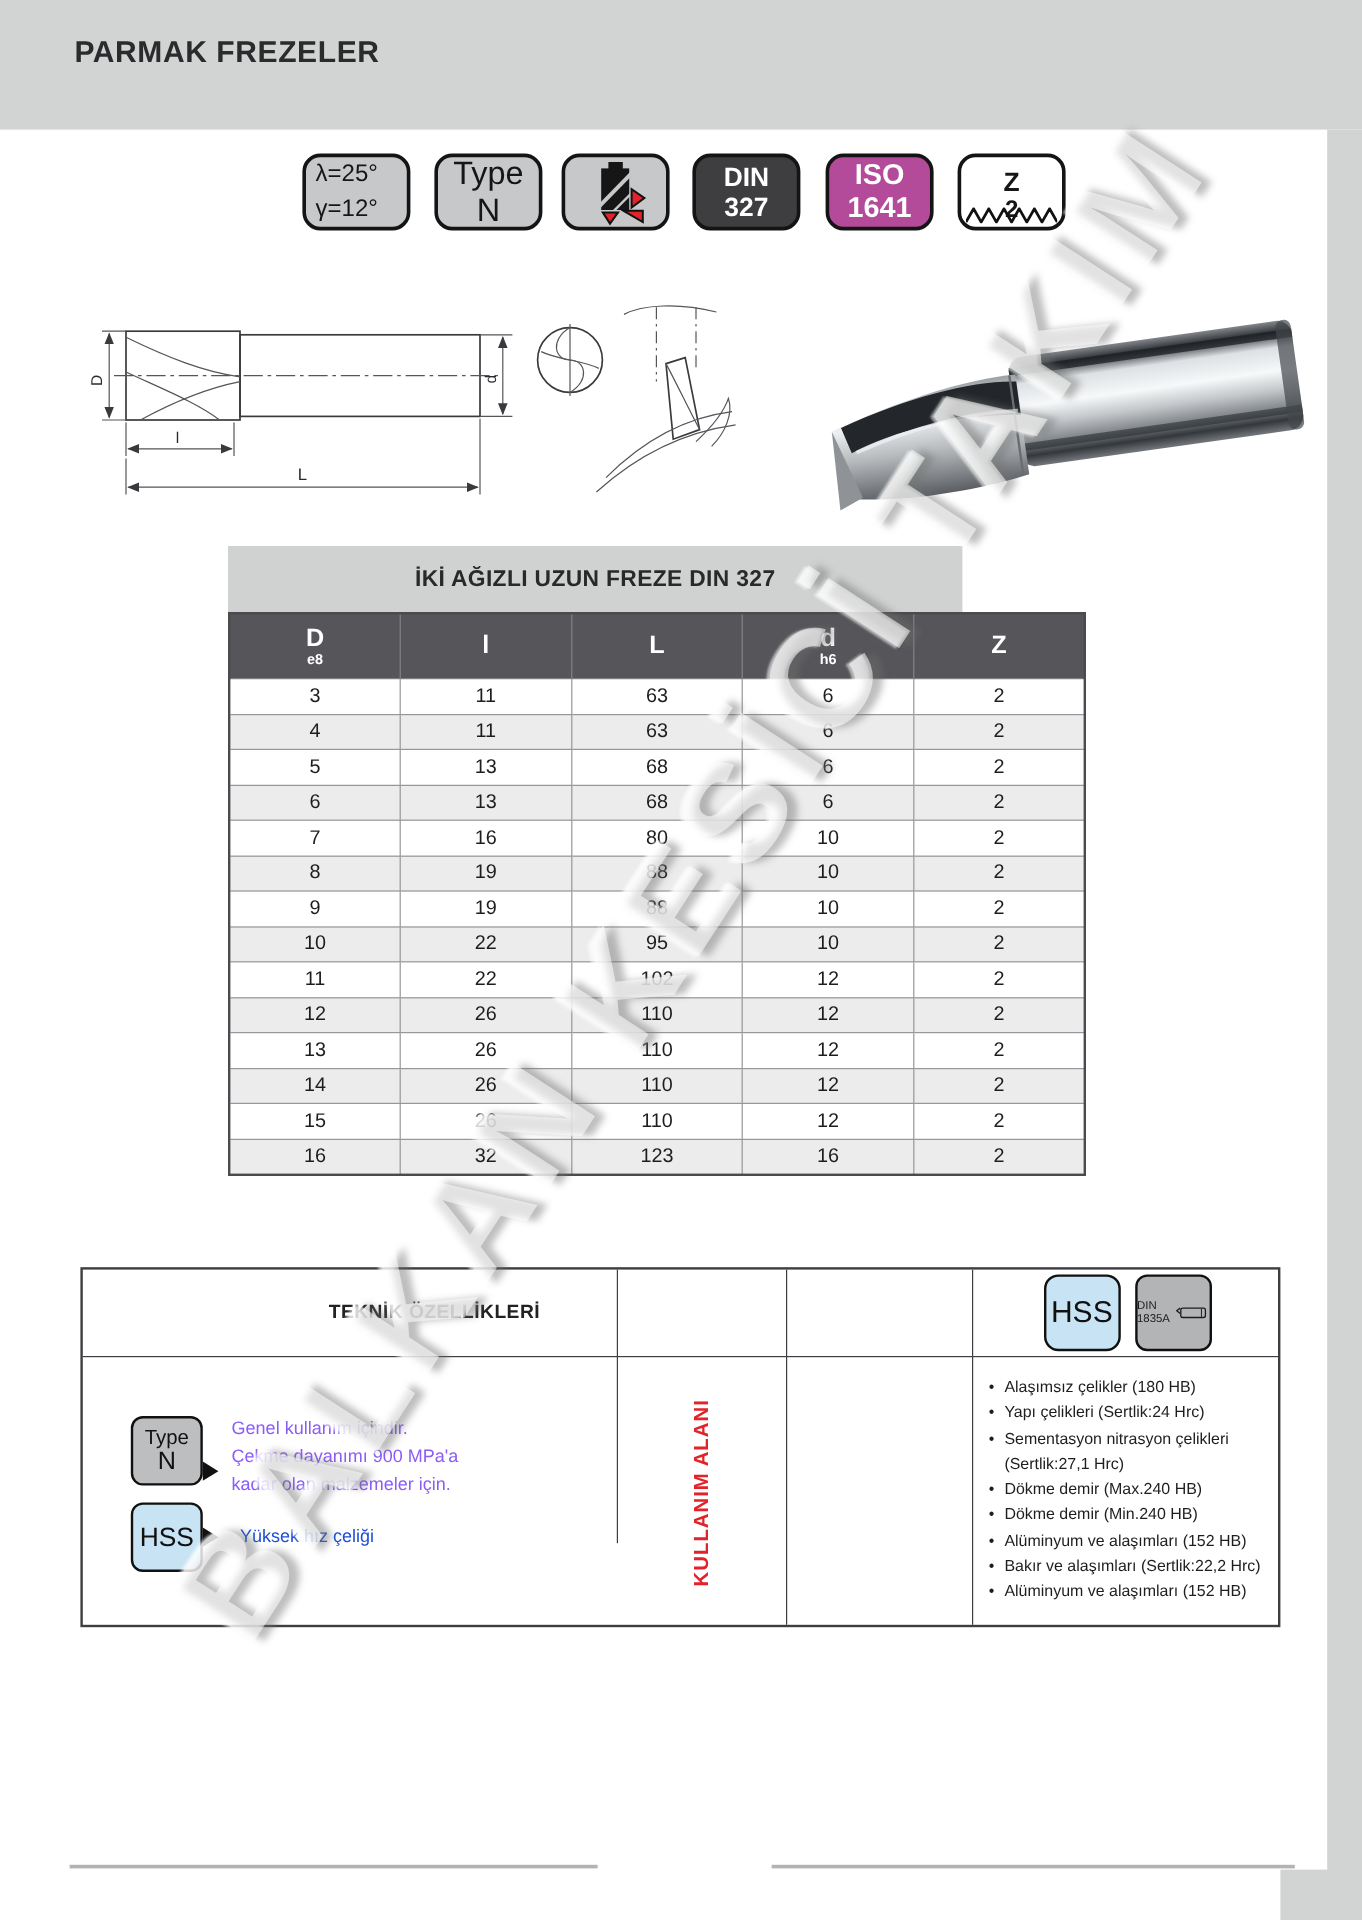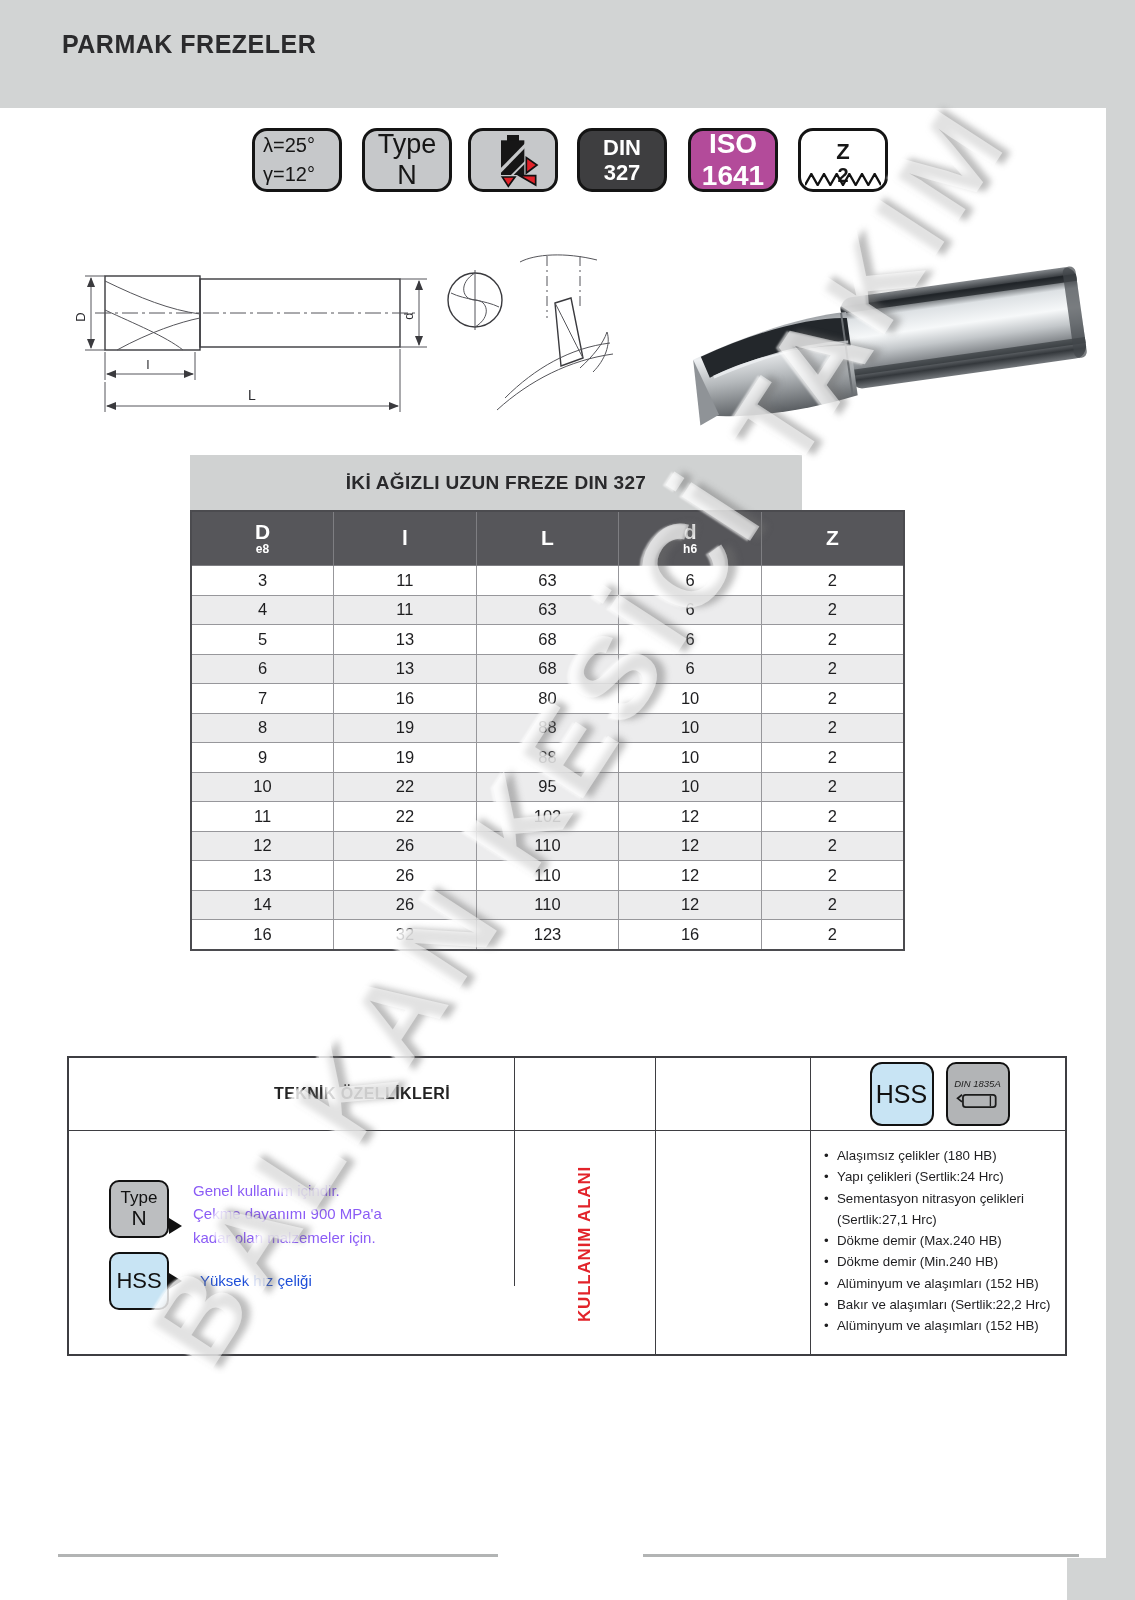--- a/index.html
+++ b/index.html
@@ -22,21 +22,21 @@
   .badge{position:absolute;top:128px;height:64px;width:90px;box-sizing:border-box;
     border:3px solid #141414;border-radius:15px;background:var(--badge-gray);
     display:flex;flex-direction:column;align-items:center;justify-content:center;
     font-weight:bold;color:#161616;line-height:1.15;}
   .badge .l1,.badge .l2{display:block;}
   .badge-angles{left:252px;font-size:20px;font-weight:normal;align-items:flex-start;padding-left:8px;}
   .badge-angles .l1,.badge-angles .l2{margin:3px 0;}
   .badge-type{left:362px;font-size:27px;font-weight:normal;}
   .badge-mill{left:468px;padding:0;}
   .badge-din{left:577px;background:var(--din-dark);color:#fff;font-size:22px;}
-  .badge-iso{left:688px;background:var(--iso-magenta);color:#fff;font-size:28px;}
+  .badge-iso{left:688px;background:var(--iso-magenta);color:#fff;font-size:24px;}
   .badge-z{left:798px;background:#fff;font-size:22px;justify-content:flex-start;padding-top:8px;}
   .badge-z .l2{font-size:20px;}
   .badge-z .zigzag{position:absolute;bottom:3px;left:4px;width:76px;height:13px;}
 
   
   .drawing{position:absolute;left:55px;top:248px;width:560px;height:185px;}
   .photo{position:absolute;left:640px;top:243px;width:460px;height:192px;}
 
   
   .watermark{position:absolute;left:575px;top:735px;width:0;height:0;z-index:6;pointer-events:none;}
@@ -71,22 +71,22 @@
   .v-741{left:741px;height:100%;}
   .v-445{left:445px;top:72px;height:228px;}
   .tech-heading{position:absolute;left:0;top:0;width:586px;height:72px;display:flex;align-items:center;
     justify-content:center;font-size:16px;font-weight:bold;color:#222;letter-spacing:.4px;}
   .badge-cell{position:absolute;left:741px;top:0;width:259px;height:72px;display:flex;
     align-items:center;justify-content:center;gap:12px;}
   .hss-big{width:64px;height:64px;box-sizing:border-box;border:2.5px solid #111;border-radius:12px;
     background:var(--hss-blue);display:flex;align-items:center;justify-content:center;
     font-size:25px;color:#111;}
   .din1835{width:64px;height:64px;box-sizing:border-box;border:2.5px solid #111;border-radius:10px;
-    background:var(--din1835-gray);display:flex;flex-direction:column;align-items:center;
-    justify-content:center;gap:2px;color:#1c1c1c;font-style:italic;}
+    background:var(--din1835-gray);display:flex;flex-direction:row;align-items:center;
+    justify-content:center;gap:2px;color:#1c1c1c;}
   .din1835 .cap{font-size:9.5px;}
   .desc-cell{position:absolute;left:0;top:72px;width:445px;height:228px;}
   .mini-badge{position:absolute;width:60px;height:58px;box-sizing:border-box;border:2.5px solid #111;
     border-radius:10px;display:flex;flex-direction:column;align-items:center;justify-content:center;
     line-height:1.05;color:#111;}
   .mini-type{left:40px;top:50px;background:#bcbec0;font-size:17px;}
   .mini-type .l2{font-size:21px;}
   .mini-hss{left:40px;top:122px;background:var(--hss-blue);font-size:22px;}
   .mini-arrow{position:absolute;width:0;height:0;border-top:8px solid transparent;
     border-bottom:8px solid transparent;border-left:13px solid #111;}
@@ -342,20 +342,27 @@
           <td>2</td>
         </tr>
         <tr>
           <td>14</td>
           <td>26</td>
           <td>110</td>
           <td>12</td>
           <td>2</td>
         </tr>
         <tr>
+          <td>15</td>
+          <td>26</td>
+          <td>110</td>
+          <td>12</td>
+          <td>2</td>
+        </tr>
+        <tr>
           <td>16</td>
           <td>32</td>
           <td>123</td>
           <td>16</td>
           <td>2</td>
         </tr>
       </tbody>
   </table>
 </div>
 

